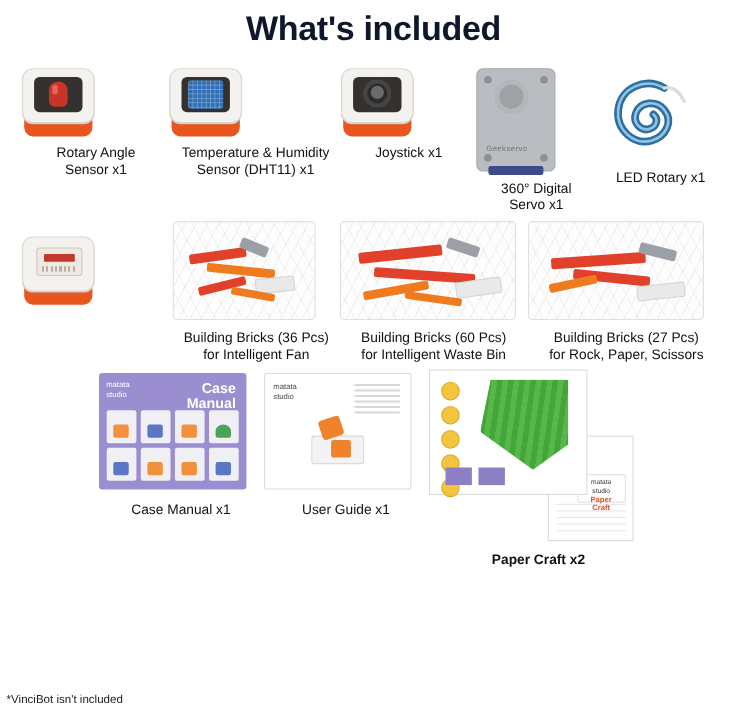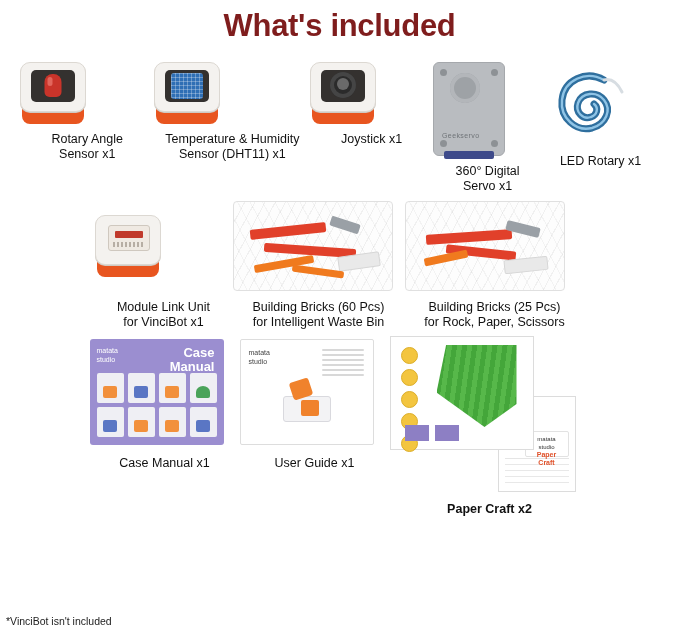--- a/index.html
+++ b/index.html
@@ -12,21 +12,21 @@
     background: #ffffff;
     font-family: "Liberation Sans", sans-serif;
     color: #1b1b1b;
     overflow: hidden;
     position: relative;
   }
   .page-title {
     text-align: center;
     font-size: 31px;
     font-weight: bold;
-    color: #7f1d1d;
+    color: #0f172a;
     letter-spacing: -0.3px;
     margin: 8px 0 18px 0;
   }
   .grid {
     display: flex;
     flex-direction: column;
     gap: 0px;
     padding: 0 20px;
   }
   .row {
@@ -50,21 +50,21 @@
     text-align: center;
     font-size: 12.5px;
     line-height: 15px;
     color: #111111;
     margin-top: 8px;
     padding: 0 4px;
   }
   .footnote {
     position: absolute;
     left: 6px;
-    bottom: 16px;
+    bottom: 1px;
     font-size: 10.5px;
     color: #222222;
     text-align: right;
   }
 
   
   .module {
     position: relative;
     width: 66px;
     height: 62px;
@@ -573,24 +573,36 @@
         <div class="module">
           <div class="base"></div>
           <div class="body">
               <div class="linkunit">
                 <div class="chip"></div>
                 <div class="pins"></div>
               </div>
             </div>
         </div>
       </div>
-      <div class="caption" style="white-space: pre-line;">Module Link Unit
-for VinciBot x1</div>
-    </div>
-
+    </div>
+
+    <div class="cell" style="width:152px;">
+      <div class="art" style="height:92px;align-items:center;">
+        <div class="bag">
+          <div class="part bar-r" style="left:14px;top:26px;width:52px;height:9px;transform:rotate(-8deg);"></div>
+          <div class="part bar-o" style="left:30px;top:40px;width:62px;height:8px;transform:rotate(6deg);"></div>
+          <div class="part bar-g" style="left:60px;top:18px;width:26px;height:10px;transform:rotate(22deg);"></div>
+          <div class="part bar-r" style="left:22px;top:54px;width:44px;height:8px;transform:rotate(-14deg);"></div>
+          <div class="part bar-w" style="left:74px;top:50px;width:34px;height:12px;transform:rotate(-6deg);"></div>
+          <div class="part bar-o" style="left:52px;top:62px;width:40px;height:7px;transform:rotate(10deg);"></div>
+        </div>
+      </div>
+      <div class="caption" style="white-space: pre-line;">Building Bricks (36 Pcs)
+for Intelligent Fan</div>
+    </div>
 
     <div class="cell" style="width:172px;">
       <div class="art" style="height:92px;align-items:center;">
         <div class="bag wide">
           <div class="part bar-r" style="left:16px;top:24px;width:76px;height:10px;transform:rotate(-6deg);"></div>
           <div class="part bar-r" style="left:30px;top:44px;width:92px;height:9px;transform:rotate(4deg);"></div>
           <div class="part bar-o" style="left:20px;top:58px;width:60px;height:8px;transform:rotate(-10deg);"></div>
           <div class="part bar-g" style="left:96px;top:18px;width:30px;height:10px;transform:rotate(18deg);"></div>
           <div class="part bar-w" style="left:104px;top:52px;width:40px;height:13px;transform:rotate(-8deg);"></div>
           <div class="part bar-o" style="left:58px;top:66px;width:52px;height:7px;transform:rotate(8deg);"></div>
@@ -603,21 +615,21 @@
     <div class="cell" style="width:180px;">
       <div class="art" style="height:92px;align-items:center;">
         <div class="bag wide">
           <div class="part bar-r" style="left:20px;top:30px;width:86px;height:10px;transform:rotate(-4deg);"></div>
           <div class="part bar-r" style="left:40px;top:46px;width:70px;height:9px;transform:rotate(6deg);"></div>
           <div class="part bar-o" style="left:18px;top:52px;width:44px;height:8px;transform:rotate(-12deg);"></div>
           <div class="part bar-g" style="left:100px;top:22px;width:34px;height:10px;transform:rotate(14deg);"></div>
           <div class="part bar-w" style="left:98px;top:56px;width:42px;height:12px;transform:rotate(-6deg);"></div>
         </div>
       </div>
-      <div class="caption" style="white-space: pre-line;">Building Bricks (25 Pcs)
+      <div class="caption" style="white-space: pre-line;">Building Bricks (27 Pcs)
 for Rock, Paper, Scissors</div>
     </div>
   </div>
 
   <div class="row">
 
     <div class="cell" style="width:150px;align-self:flex-start;">
       <div class="art" style="height:112px;align-items:center;">
         <div class="manual">
           <div class="brand" style="white-space:pre-line;">matata

